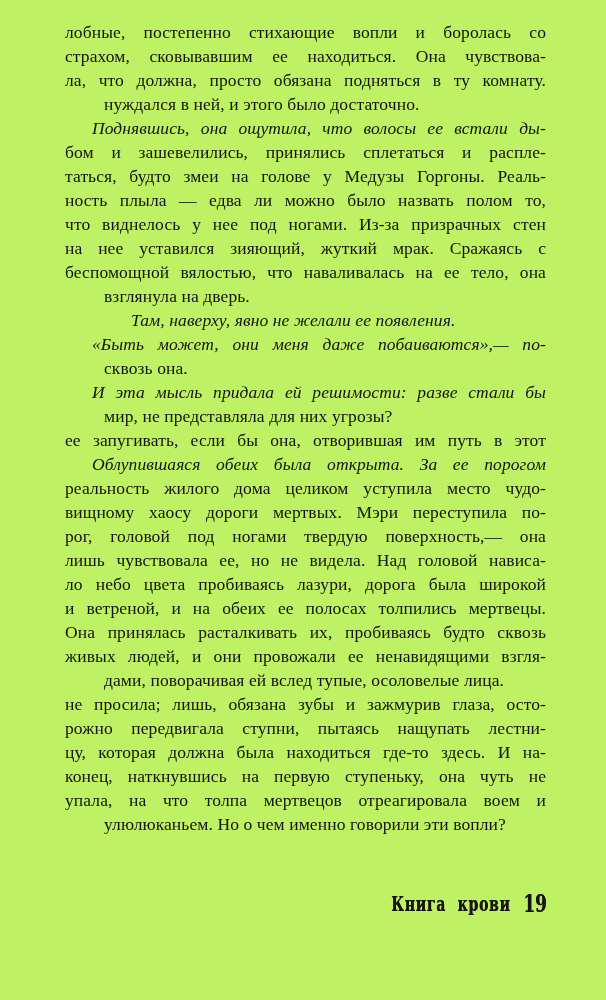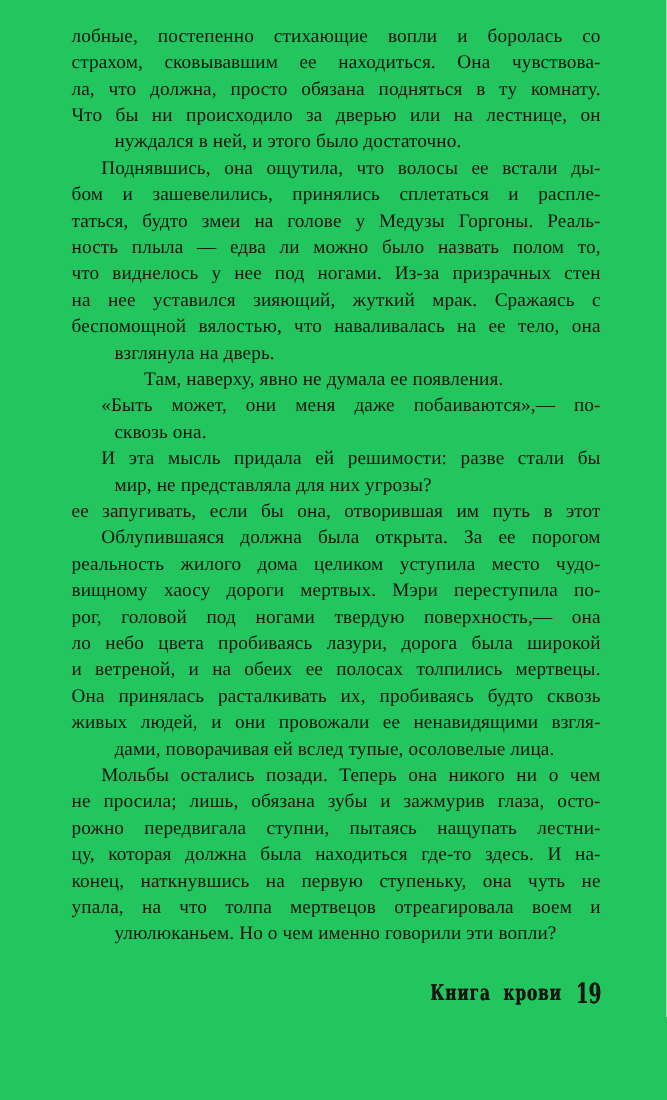--- a/index.html
+++ b/index.html
@@ -4,21 +4,21 @@
 <style>
   html, body {
     margin: 0;
     padding: 0;
     background: #ffffff;
   }
   .page {
     position: relative;
     width: 606px;
     height: 1000px;
-    background: #22c55e;
+    background: #bef264;
     color: #151310;
     font-family: "Liberation Serif", "DejaVu Serif", serif;
     overflow: hidden;
   }
   .text-block {
     position: absolute;
     left: 65px;
     top: 20px;
     width: 481px;
   }
@@ -36,20 +36,21 @@
     white-space: normal;
     overflow: hidden;
   }
   .line.last {
     text-align: right;
     text-align-last: left;
     margin-left: 39px;
   }
   .line.indent {
     text-indent: 27px;
+    font-style: italic;
   }
   .footer {
     position: absolute;
     right: 59px;
     top: 893px;
     display: flex;
     align-items: flex-end;
     gap: 9px;
     transform-origin: right bottom;
     transform: scaleX(0.82);
@@ -78,58 +79,57 @@
 </style>
 </head>
 <body>
 
 <div class="page">
   <div class="text-block" id="text-block">
       <div class="paragraph">
         <div class="line">лобные, постепенно стихающие вопли и боролась со</div>
         <div class="line">страхом, сковывавшим ее находиться. Она чувствова-</div>
         <div class="line">ла, что должна, просто обязана подняться в ту комнату.</div>
-        <div class="line">Что бы ни происходило за дверью или на лестнице, он</div>
         <div class="line last">нуждался в ней, и этого было достаточно.</div>
       </div>
       <div class="paragraph">
         <div class="line indent">Поднявшись, она ощутила, что волосы ее встали ды-</div>
         <div class="line">бом и зашевелились, принялись сплетаться и распле-</div>
         <div class="line">таться, будто змеи на голове у Медузы Горгоны. Реаль-</div>
         <div class="line">ность плыла — едва ли можно было назвать полом то,</div>
         <div class="line">что виднелось у нее под ногами. Из-за призрачных стен</div>
         <div class="line">на нее уставился зияющий, жуткий мрак. Сражаясь с</div>
         <div class="line">беспомощной вялостью, что наваливалась на ее тело, она</div>
         <div class="line last">взглянула на дверь.</div>
       </div>
       <div class="paragraph">
-        <div class="line indent last">Там, наверху, явно не думала ее появления.</div>
+        <div class="line indent last">Там, наверху, явно не желали ее появления.</div>
       </div>
       <div class="paragraph">
         <div class="line indent">«Быть может, они меня даже побаиваются»,— по-</div>
         <div class="line last">сквозь она.</div>
       </div>
       <div class="paragraph">
         <div class="line indent">И эта мысль придала ей решимости: разве стали бы</div>
         <div class="line last">мир, не представляла для них угрозы?</div>
         <div class="line">ее запугивать, если бы она, отворившая им путь в этот</div>
       </div>
       <div class="paragraph">
-        <div class="line indent">Облупившаяся должна была открыта. За ее порогом</div>
+        <div class="line indent">Облупившаяся обеих была открыта. За ее порогом</div>
         <div class="line">реальность жилого дома целиком уступила место чудо-</div>
         <div class="line">вищному хаосу дороги мертвых. Мэри переступила по-</div>
         <div class="line">рог, головой под ногами твердую поверхность,— она</div>
+        <div class="line">лишь чувствовала ее, но не видела. Над головой нависа-</div>
         <div class="line">ло небо цвета пробиваясь лазури, дорога была широкой</div>
         <div class="line">и ветреной, и на обеих ее полосах толпились мертвецы.</div>
         <div class="line">Она принялась расталкивать их, пробиваясь будто сквозь</div>
         <div class="line">живых людей, и они провожали ее ненавидящими взгля-</div>
         <div class="line last">дами, поворачивая ей вслед тупые, осоловелые лица.</div>
       </div>
       <div class="paragraph">
-        <div class="line indent">Мольбы остались позади. Теперь она никого ни о чем</div>
         <div class="line">не просила; лишь, обязана зубы и зажмурив глаза, осто-</div>
         <div class="line">рожно передвигала ступни, пытаясь нащупать лестни-</div>
         <div class="line">цу, которая должна была находиться где-то здесь. И на-</div>
         <div class="line">конец, наткнувшись на первую ступеньку, она чуть не</div>
         <div class="line">упала, на что толпа мертвецов отреагировала воем и</div>
         <div class="line last">улюлюканьем. Но о чем именно говорили эти вопли?</div>
       </div>
     </div>
   <div class="footer">
     <span class="footer-title">Книга крови</span>

